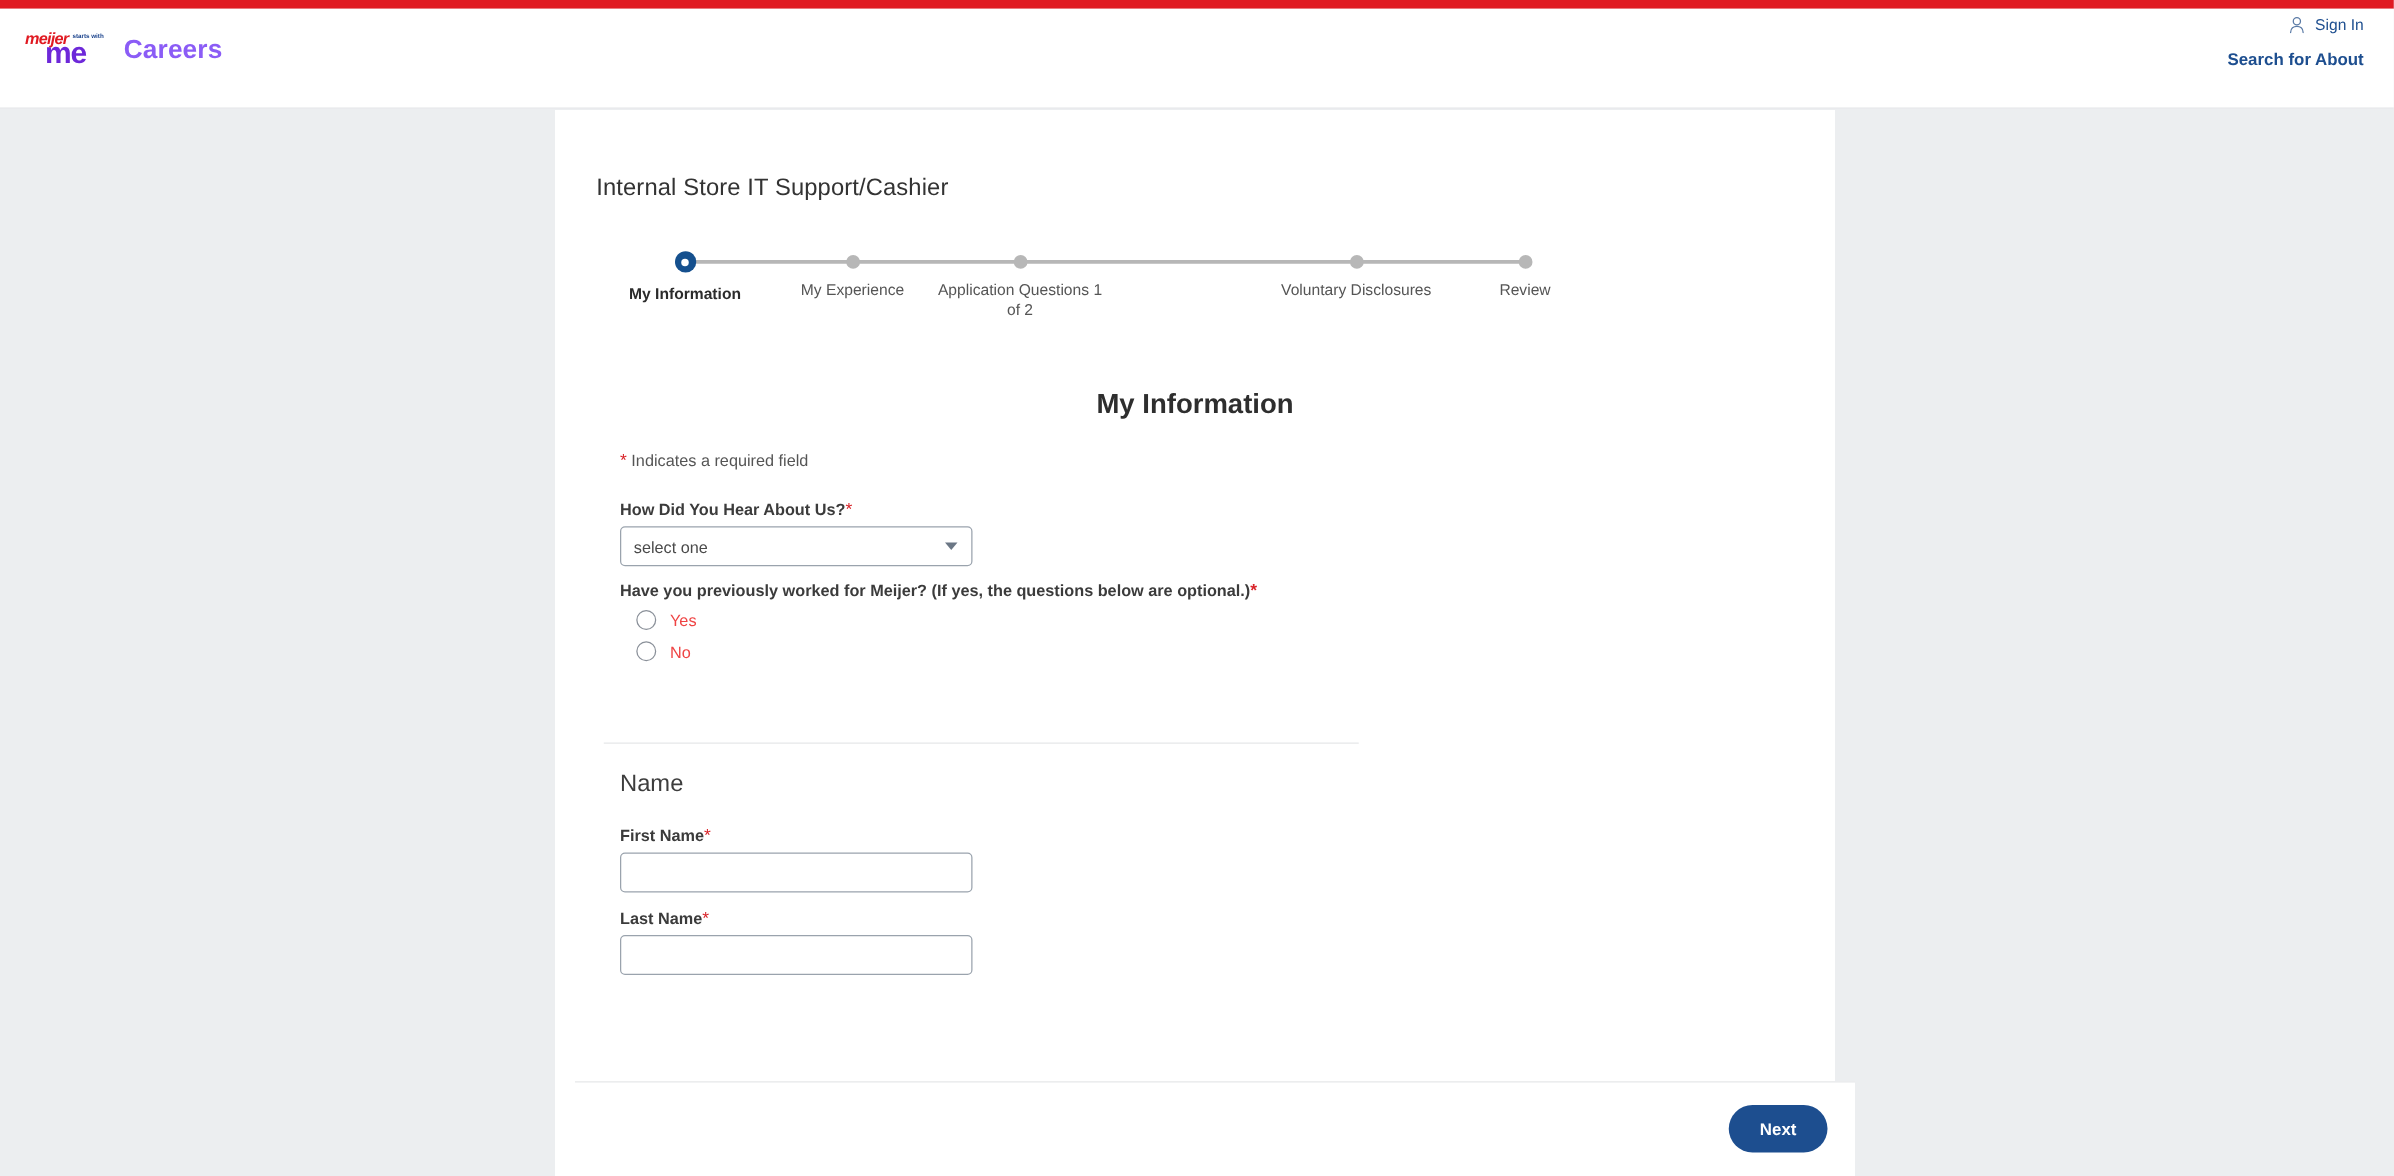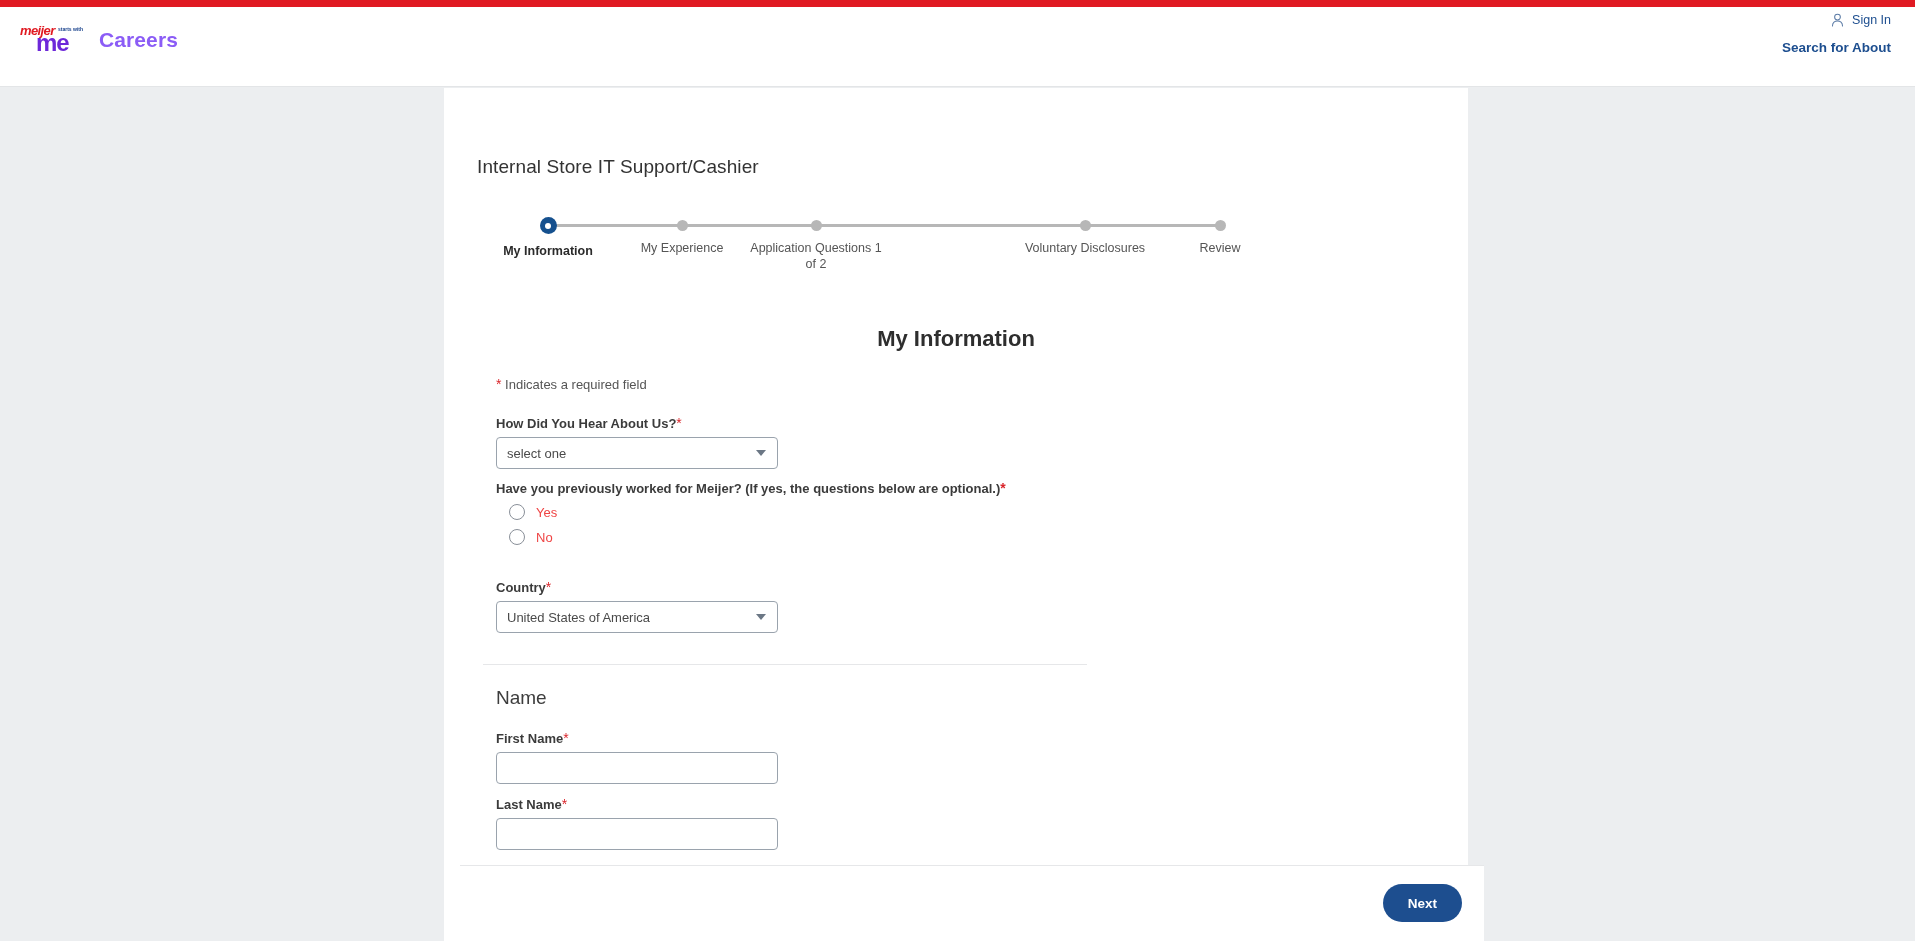--- a/index.html
+++ b/index.html
@@ -92,21 +92,21 @@
   
   .page-card {
     position: absolute;
     left: 444px; top: 88px;
     width: 1024px;
     height: 853px;
     background: #ffffff;
   }
 
   .card-scroll {
-    position: absolute; left: 0; top: 16px;
+    position: absolute; left: 0; top: 0;
     width: 847px; height: 777px;
     overflow: hidden;
   }
 
   .job-title {
     position: absolute; left: 33px; top: 52px;
     font-size: 19px;
     color: #333333;
     font-weight: normal;
     letter-spacing: 0.1px;
@@ -391,29 +391,20 @@
           <span class="radio-text">Yes</span>
         </div>
         <div class="radio-row">
           <span class="radio-circle"></span>
           <span class="radio-text">No</span>
         </div>
       </div>
 
       <div class="spacer-24"></div>
 
-      <div class="field-group">
-        <label class="field-label">
-          <span>Country</span><span class="req-star">*</span>
-        </label>
-        <div class="select-box">
-          <span class="select-value">United States of America</span>
-          <span class="caret"></span>
-        </div>
-      </div>
 
       <hr class="section-divider">
 
       <div class="section-title">Name</div>
 
       <div class="field-group">
         <label class="field-label">
           <span>First Name</span><span class="req-star">*</span>
         </label>
         <input class="text-input" type="text" value="" style="">

